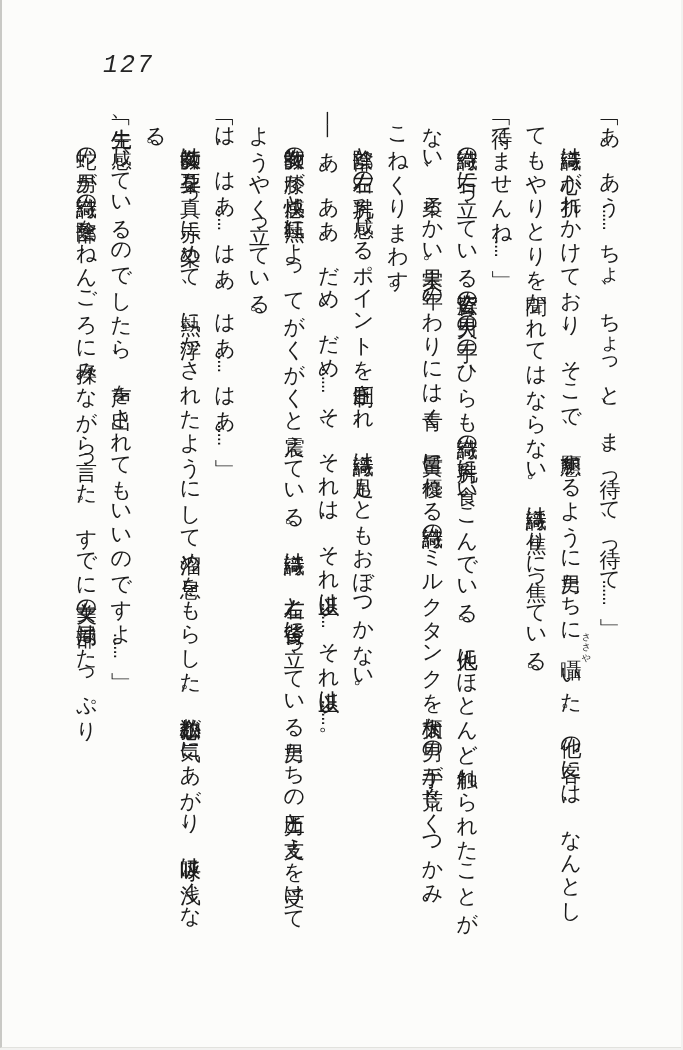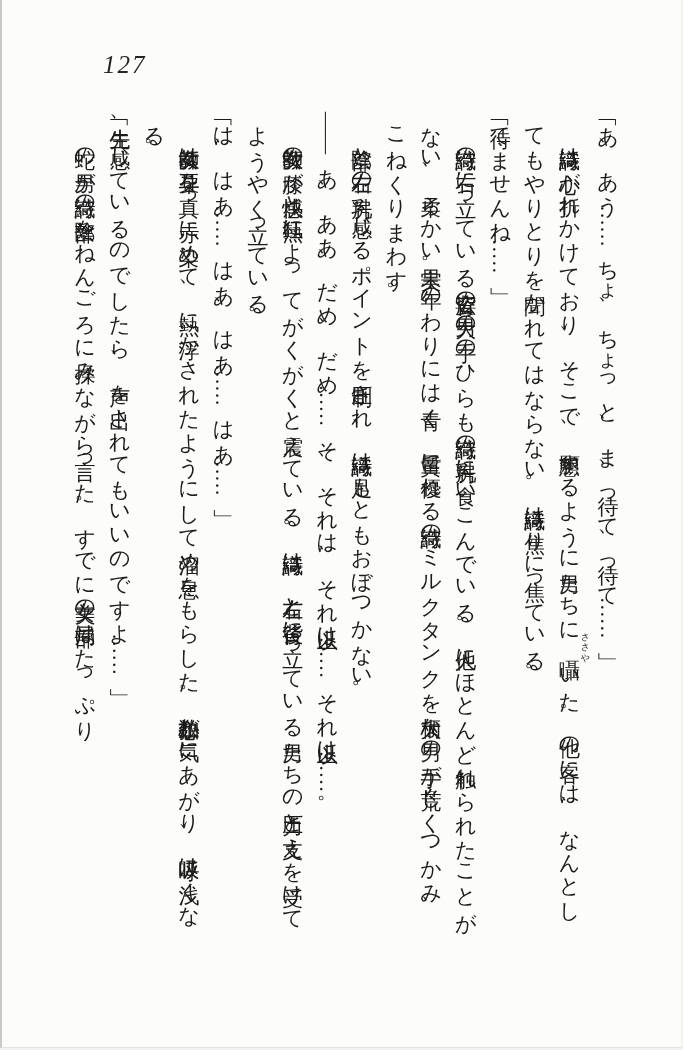--- a/index.html
+++ b/index.html
@@ -11,21 +11,21 @@
     background: #f2f2f0;
   }
   .page {
     position: relative;
     width: 681px;
     height: 1048px;
     background: #fcfcfa;
     border-left: 2px solid #c9c9c5;
     border-bottom: 1px solid #e2e2de;
     box-sizing: border-box;
-    font-family: Liberation Serif, serif;
+    font-family: Liberation Mono, monospace;
     color: #1b1b1b;
   }
   .page-number {
     position: absolute;
     left: 101px;
     top: 51px;
     font-size: 25px;
     font-style: italic;
     letter-spacing: 2px;
     color: #252525;

